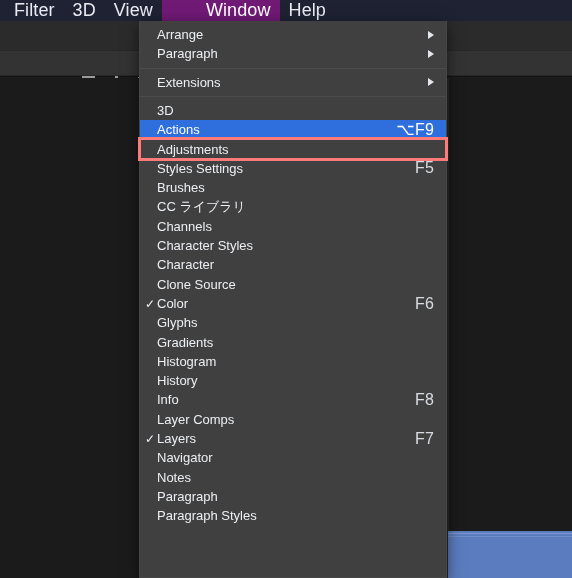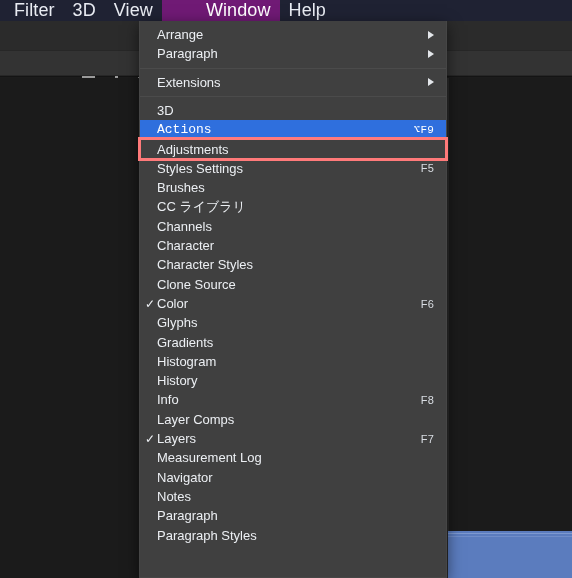--- a/index.html
+++ b/index.html
@@ -148,21 +148,21 @@
     align-items: center;
     padding-left: 17px;
     padding-right: 10px;
     font-size: 13px;
     color: #eceff3;
     white-space: nowrap;
   }
   .menu-item .label { flex: 0 0 auto; }
   .menu-item .shortcut {
     margin-left: auto;
-    font-size: 11px;
+    font-size: 16px;
     color: #d9dde3;
     letter-spacing: .2px;
     padding-right: 2px;
   }
   .menu-item .check {
     position: absolute;
     left: 5px;
     font-size: 12px;
     color: #eceff3;
     line-height: 1;
@@ -171,21 +171,20 @@
     margin-left: auto;
     width: 0; height: 0;
     border-left: 6px solid #e3e6ea;
     border-top: 4.5px solid transparent;
     border-bottom: 4.5px solid transparent;
     margin-right: 2px;
   }
   .menu-item.selected {
     background: #2f6fdd;
     color: #ffffff;
-    font-family: Liberation Mono, monospace;
   }
   .menu-item.selected .shortcut { color: #ffffff; }
 
   .menu-sep {
     height: 1px;
     background: #4b4b4b;
     margin: 4px 0 4px 0;
   }
 
   
@@ -287,24 +286,24 @@
       <div class="menu-item">
         <span class="label">Brushes</span>
       </div>
       <div class="menu-item">
         <span class="label">CC ライブラリ</span>
       </div>
       <div class="menu-item">
         <span class="label">Channels</span>
       </div>
       <div class="menu-item">
+        <span class="label">Character Styles</span>
+      </div>
+      <div class="menu-item">
         <span class="label">Character</span>
-      </div>
-      <div class="menu-item">
-        <span class="label">Character Styles</span>
       </div>
       <div class="menu-item">
         <span class="label">Clone Source</span>
       </div>
       <div class="menu-item">
         <span class="check">✓</span>
         <span class="label">Color</span>
         <span class="shortcut">F6</span>
       </div>
       <div class="menu-item">
@@ -325,23 +324,20 @@
       </div>
       <div class="menu-item">
         <span class="label">Layer Comps</span>
       </div>
       <div class="menu-item">
         <span class="check">✓</span>
         <span class="label">Layers</span>
         <span class="shortcut">F7</span>
       </div>
       <div class="menu-item">
-        <span class="label">Measurement Log</span>
-      </div>
-      <div class="menu-item">
         <span class="label">Navigator</span>
       </div>
       <div class="menu-item">
         <span class="label">Notes</span>
       </div>
       <div class="menu-item">
         <span class="label">Paragraph</span>
       </div>
       <div class="menu-item">
         <span class="label">Paragraph Styles</span>

